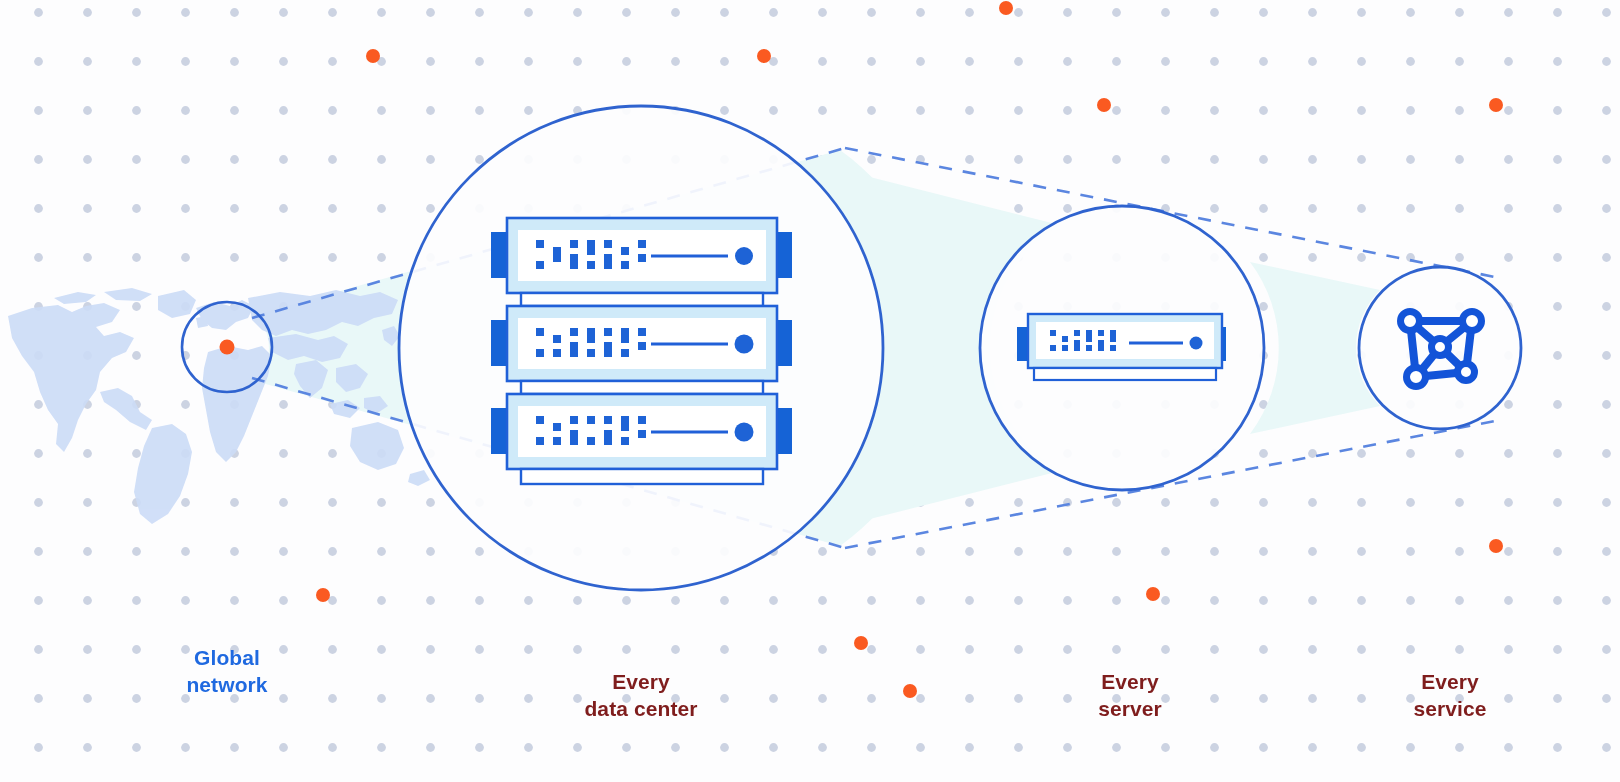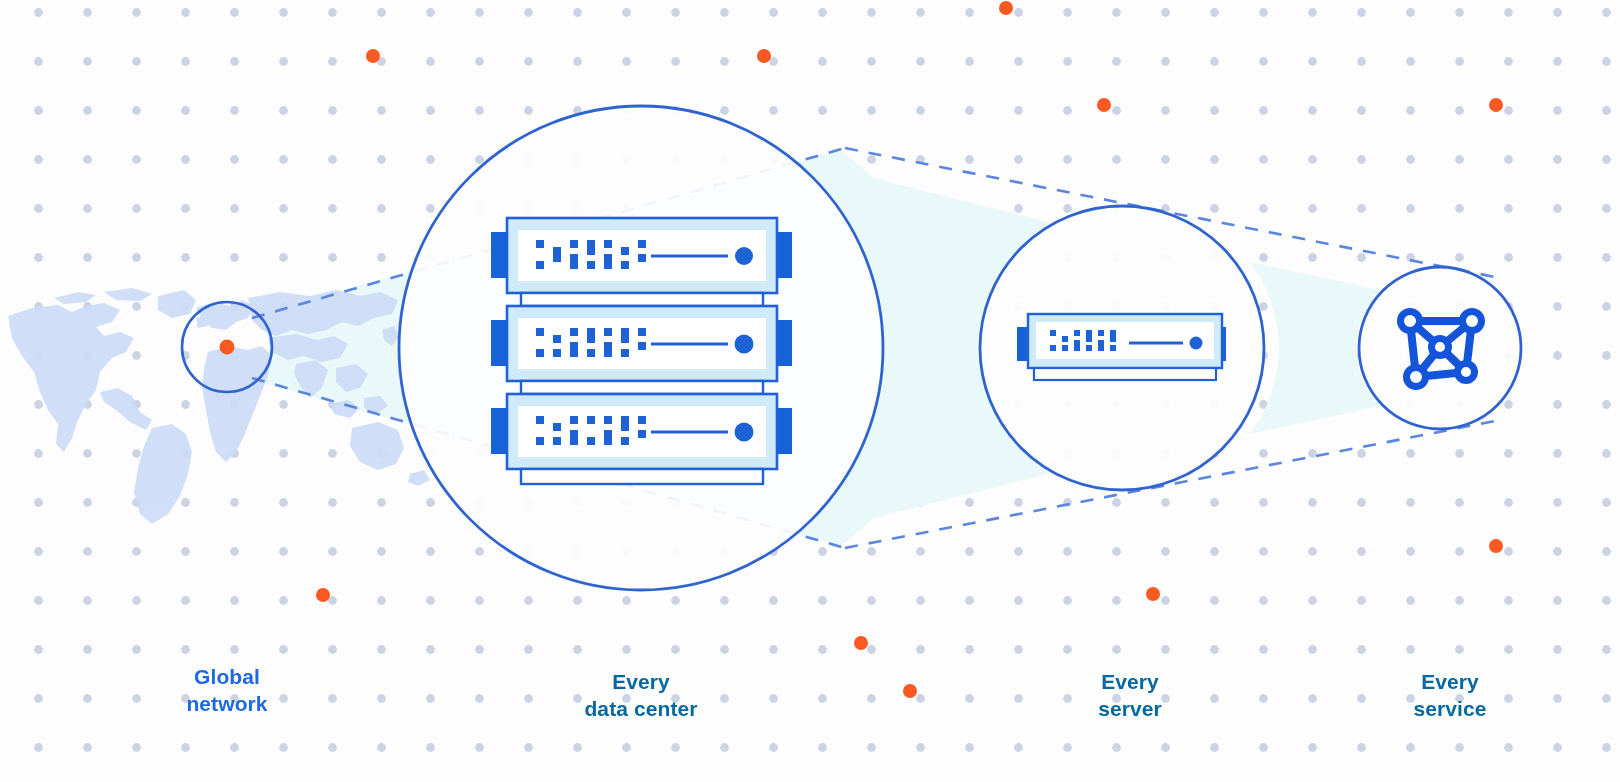--- a/index.html
+++ b/index.html
@@ -9,21 +9,21 @@
     background:#fdfdfe;
   }
   #stage{position:absolute;inset:0;width:1620px;height:782px;}
   #stage svg{display:block;}
 
   .label{
     position:absolute;text-align:center;line-height:1.28;
     font-size:21px;font-weight:700;letter-spacing:0.1px;
     white-space:pre-line;
   }
-  .label.dark{color:#0369a1;}
+  .label.dark{color:#7f1d1d;}
   .label.blue{color:#1f69e0;}
 </style>
 </head>
 <body>
 
 <div id="stage">
 <svg width="1620" height="782" viewBox="0 0 1620 782" xmlns="http://www.w3.org/2000/svg">
 
   <defs>
 
@@ -273,21 +273,21 @@
     <circle cx="1496" cy="546" r="7"></circle>
     <circle cx="323" cy="595" r="7"></circle>
     <circle cx="1153" cy="594" r="7"></circle>
     <circle cx="861" cy="643" r="7"></circle>
     <circle cx="910" cy="691" r="7"></circle>
   </g>
 
 </svg>
 </div>
 
-<div class="label blue" style="left:117px;top:664px;width:220px;">Global
+<div class="label blue" style="left:117px;top:645px;width:220px;">Global
 network</div>
 
 <div class="label dark" style="left:531px;top:669px;width:220px;">Every
 data center</div>
 
 <div class="label dark" style="left:1020px;top:669px;width:220px;">Every
 server</div>
 
 <div class="label dark" style="left:1340px;top:669px;width:220px;">Every
 service</div>

